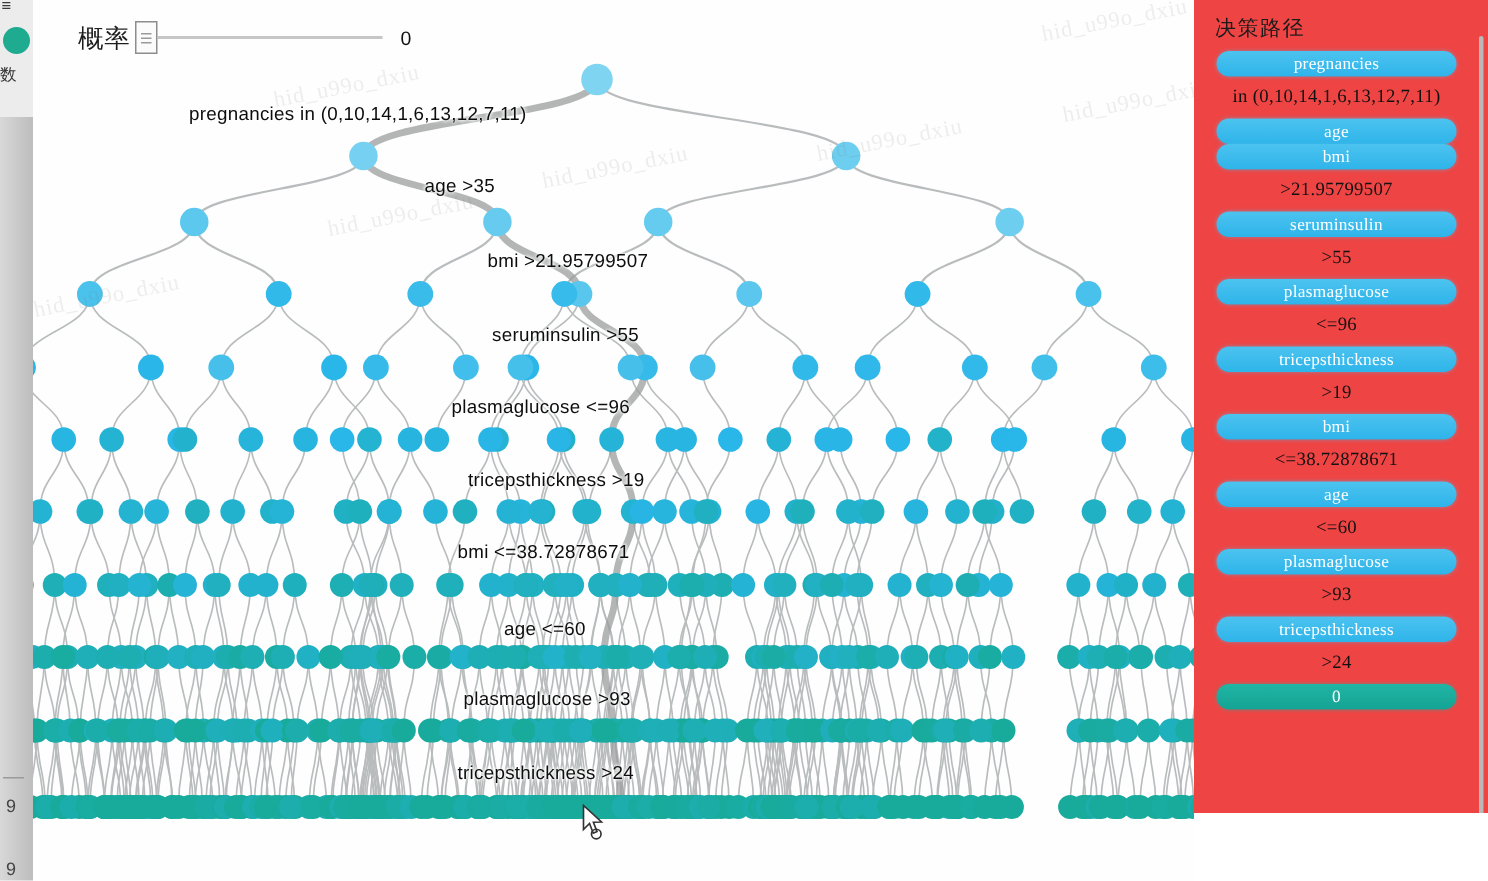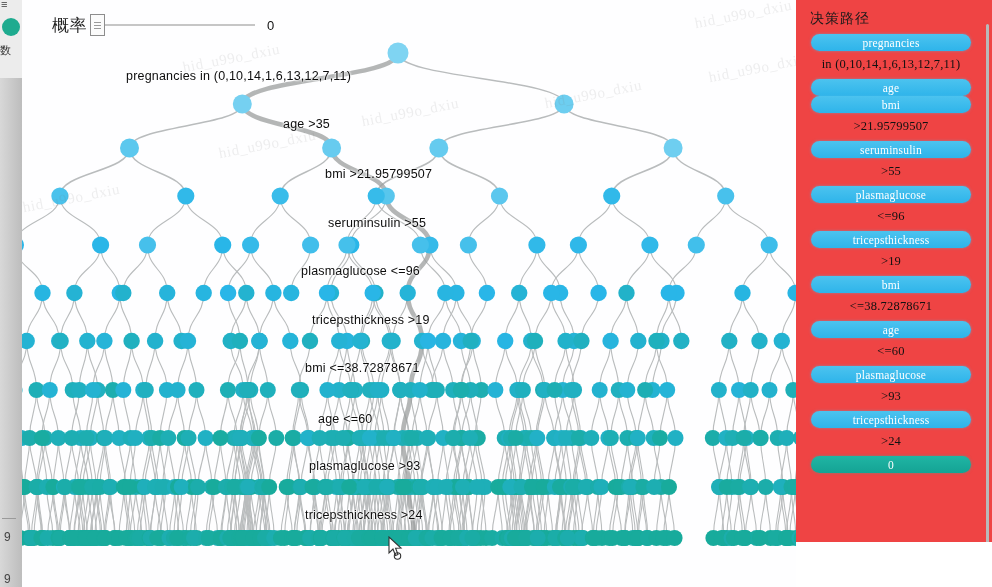--- a/index.html
+++ b/index.html
@@ -1762,21 +1762,21 @@
       </svg>
 
     <div id="tree-labels">
         <div class="tlabel" style="left: 104px; top: 69px;">pregnancies in (0,10,14,1,6,13,12,7,11)</div>
         <div class="tlabel" style="left: 261px; top: 117px;">age &gt;35</div>
         <div class="tlabel" style="left: 268px; top: 167px; padding-left: 35px;">bmi &gt;21.95799507</div>
         <div class="tlabel" style="left: 306px; top: 216px;">seruminsulin &gt;55</div>
         <div class="tlabel" style="left: 279px; top: 264px; text-align: center;">plasmaglucose &lt;=96</div>
         <div class="tlabel" style="left: 290px; top: 313px;">tricepsthickness &gt;19</div>
         <div class="tlabel" style="left: 283px; top: 361px;">bmi &lt;=38.72878671</div>
-        <div class="tlabel" style="left: 296px; top: 412px;">age &lt;=60</div>
+        <div class="tlabel" style="left: 314px; top: 412px;">age &lt;=60</div>
         <div class="tlabel" style="left: 287px; top: 459px;">plasmaglucose &gt;93</div>
         <div class="tlabel" style="left: 283px; top: 508px;">tricepsthickness &gt;24</div>
       </div>
 
     <div id="wm-canvas">
         <div class="wm" style="left: 160px; top: 50px;">hid_u99o_dxiu</div>
         <div class="wm" style="left: 672px; top: 6px;">hid_u99o_dxiu</div>
         <div class="wm" style="left: 196px; top: 136px;">hid_u99o_dxiu</div>
         <div class="wm" style="left: 339px; top: 104px;">hid_u99o_dxiu</div>
         <div class="wm" style="left: 522px; top: 86px;">hid_u99o_dxiu</div>

